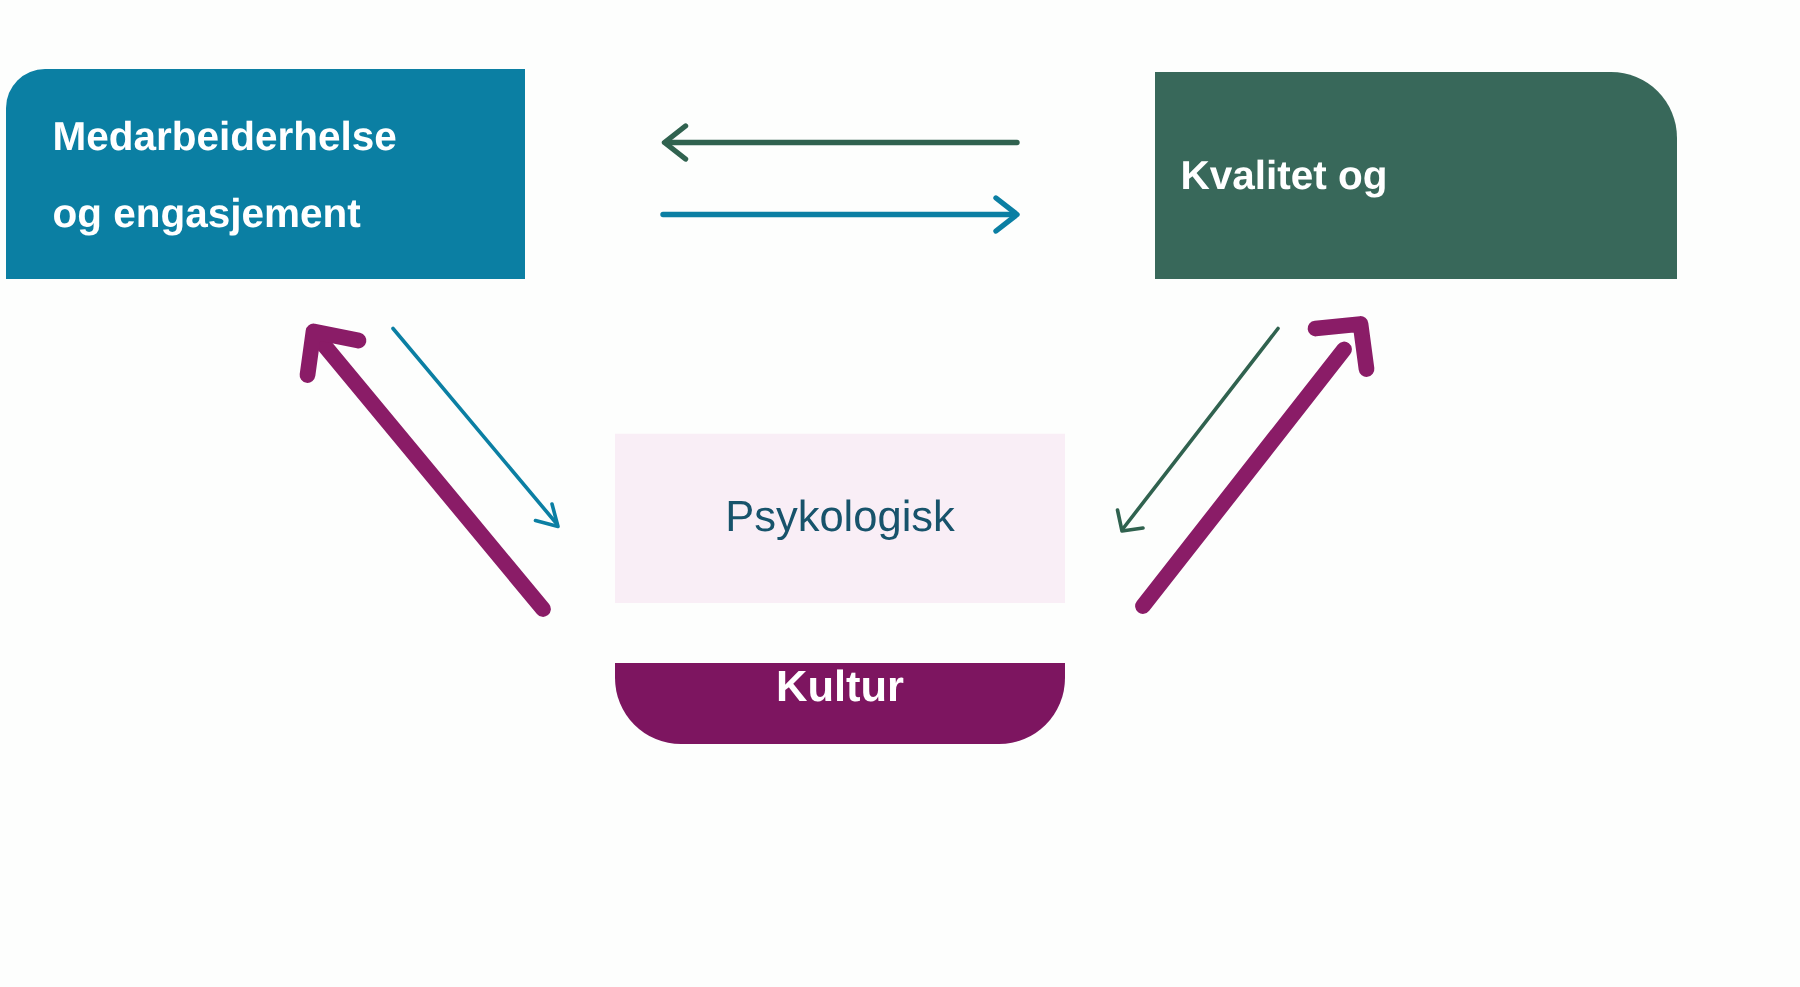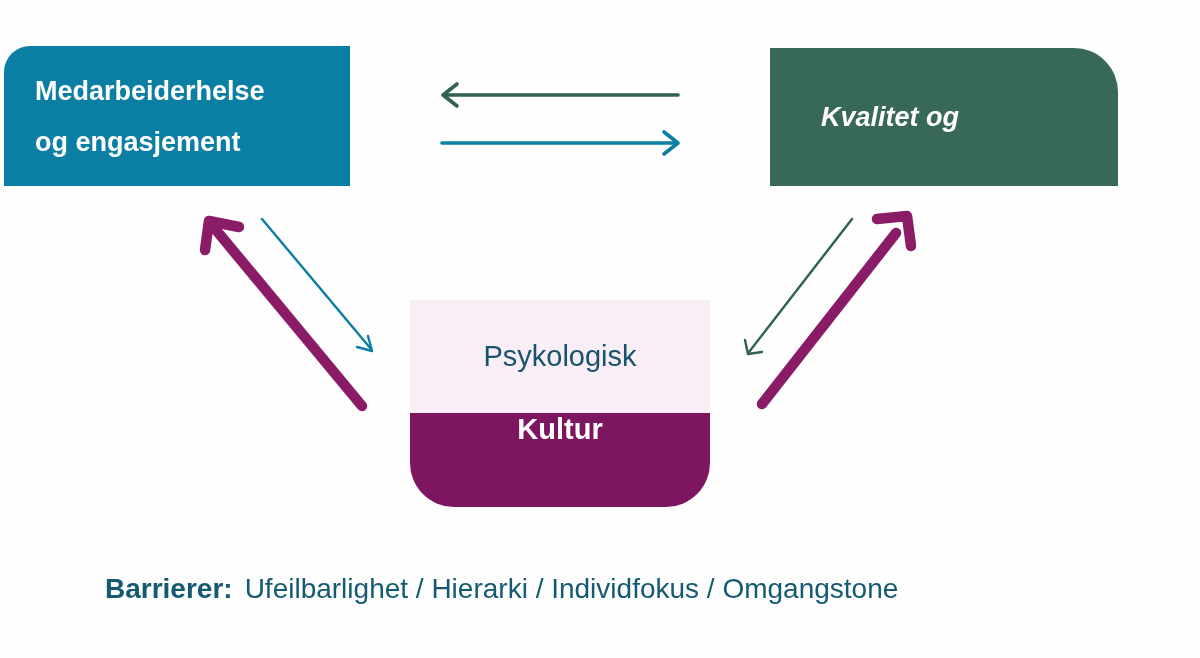--- a/index.html
+++ b/index.html
@@ -11,25 +11,25 @@
   .box{
     position:absolute;display:flex;flex-direction:column;justify-content:center;
     color:#fff;font-weight:bold;font-size:27px;line-height:36px;box-sizing:border-box;gap:15px;
   }
   .left-box{
     left:4px;top:46px;width:346px;height:140px;
     background:var(--teal,#0b7fa3);border-radius:26px 0 0 0;padding-left:31px;
   }
   .right-box{
     left:770px;top:48px;width:348px;height:138px;
-    background:var(--green,#38685a);border-radius:0 44px 0 0;padding-left:51px;font-style:italic;
+    background:var(--green,#38685a);border-radius:0 44px 0 0;padding-left:17px;
   }
   .center-box{
-    position:absolute;left:410px;top:300px;width:300px;height:207px;
-    border-radius:0 0 44px 44px;overflow:hidden;display:flex;flex-direction:column;
+    position:absolute;left:410px;top:289px;width:300px;height:207px;
+    border-radius:0 0 44px 44px;overflow:hidden;display:flex;flex-direction:column;gap:40px;
   }
   .center-top{
     height:113px;background:var(--pink,#f9eef6);color:var(--darkTeal,#17536b);
     display:flex;flex-direction:column;align-items:center;justify-content:center;
     font-size:29px;line-height:35px;font-weight:normal;
   }
   .center-bottom{
     flex:1;background:var(--purple,#7d1560);color:#fff;
     display:flex;align-items:flex-start;justify-content:center;
     font-weight:bold;font-size:29px;
@@ -91,17 +91,14 @@
     <g>
       <path class="st-green w-thin" d="M852,219 L749,352"></path>
       <path class="st-green w-thin" d="M745,340 L748,354 L762,352"></path>
     </g>
     <g>
       <path class="st-purple w-thick" d="M762,404 L896,233"></path>
       <path class="st-purple w-thick" d="M877,219 L907,216 L911,246"></path>
     </g>
   </svg>
 
-  <div class="barriers">
-    <span class="barriers-label">Barrierer:</span><span class="barriers-items">Ufeilbarlighet / Hierarki / Individfokus / Omgangstone</span>
-  </div>
 
 </div>
 
 </body></html>

